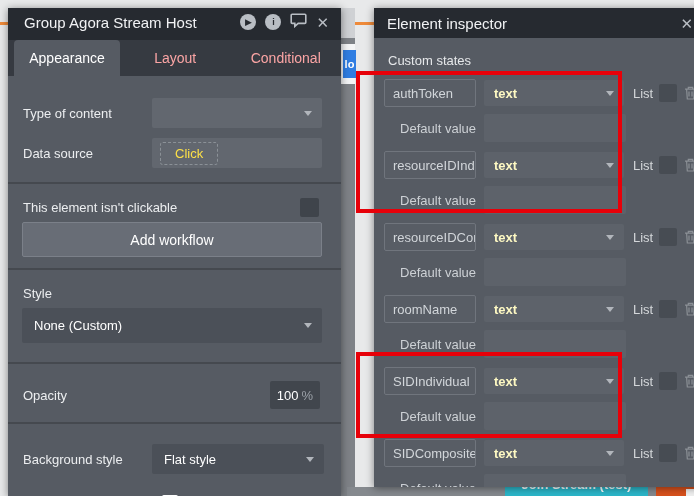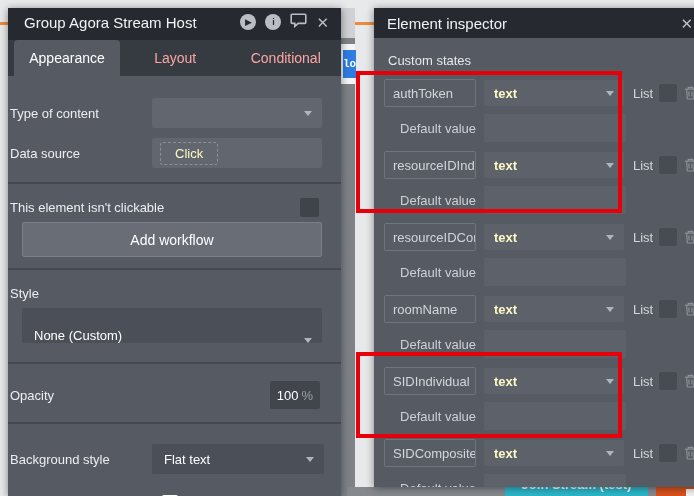--- a/index.html
+++ b/index.html
@@ -7,21 +7,21 @@
     font-family:"Liberation Sans","DejaVu Sans",sans-serif; }
   #stage { position:relative; width:694px; height:496px; overflow:hidden; }
 
   
   .canvas-base { position:absolute; inset:0; background:#e8e9ea; }
   .guide-orange { position:absolute; left:0; top:22px; width:694px; height:3px; background:#ee8a3a; }
   .gap-strip { position:absolute; left:341px; top:8px; width:14px; height:488px; background:#7e8287; }
   .gap-top { position:absolute; left:341px; top:8px; width:14px; height:30px; background:#cfd1d4; }
   .gap-white { position:absolute; left:341px; top:44px; width:14px; height:40px; background:#f4f5f6; }
   .gap-chip { position:absolute; left:343px; top:50px; width:13px; height:28px; background:#2f7de2;
-    color:#fff; font-size:11px; font-weight:bold; display:flex; align-items:center; justify-content:center; overflow:hidden;font-family:Liberation Mono, monospace; }
+    color:#fff; font-size:11px; font-weight:bold; display:flex; align-items:center; justify-content:center; overflow:hidden; }
   .edge-strip { position:absolute; left:686px; top:42px; width:8px; height:454px; background:#cfd2d5; }
   .edge-dark-top { position:absolute; left:686px; top:8px; width:8px; height:34px; background:#23262c; }
   .edge-blue { position:absolute; left:686px; top:62px; width:8px; height:6px; background:#2f8af0; }
   .edge-black { position:absolute; left:686px; top:72px; width:8px; height:6px; background:#30343a; }
   .edge-cyan1 { position:absolute; left:686px; top:238px; width:8px; height:6px; background:#2bb6c9; }
   .edge-cyan2 { position:absolute; left:686px; top:258px; width:8px; height:8px; background:#2bb6c9; }
   .bottom-strip { position:absolute; left:347px; top:487px; width:347px; height:9px; background:#85898e; }
   .join-btn { position:absolute; left:505px; top:472px; width:143px; height:24px; background:#2bb6c9;
     color:#fff; font-weight:bold; font-size:13px; display:flex; align-items:center; justify-content:center;
     white-space:nowrap; overflow:hidden; z-index:1; }
@@ -37,27 +37,27 @@
   .x-icon { color:#b9bec4; font-size:15px; font-weight:bold; line-height:1; }
 
   
   #left-panel { left:8px; top:8px; width:333px; height:488px; }
   #left-panel .panel-header { height:32px; padding:0 12px 4px 16px; }
   .tabbar { height:36px; background:#363a41; display:flex; align-items:stretch; padding-left:6px; }
   .tab { display:flex; align-items:center; justify-content:center; font-size:14px; color:#fca5a5; padding:0 18px; }
   .tab.active { background:#565b63; color:#fff; border-radius:4px 4px 0 0; width:106px; }
   .tab:not(.active) { flex:1; }
   .lp-row { position:absolute; left:0; width:333px; display:flex; align-items:center; }
-  .lp-label { color:#eceef0; font-size:13px; padding-left:2px; }
+  .lp-label { color:#eceef0; font-size:13px; padding-left:15px; }
   .lp-field { position:absolute; left:144px; width:170px; height:30px; background:#62676f; border-radius:2px;
     display:flex; align-items:center; }
   .caret { width:0; height:0; border-left:4px solid transparent; border-right:4px solid transparent;
     border-top:5px solid #b2b6bc; margin-left:auto; margin-right:10px; }
   .click-chip { margin-left:8px; padding:3px 14px; border:1px dashed #8b9197; border-radius:3px;
-    color:#fef9c3; font-size:13px; }
+    color:#fde047; font-size:13px; }
   .divider { position:absolute; left:0; width:333px; height:2px; background:#45494f; }
   .checkbox { width:19px; height:19px; background:#3f444b; border-radius:2px; }
   .lp-check { position:absolute; left:292px; }
   .workflow-btn { position:absolute; left:14px; top:214px; width:300px; height:35px; background:#686d76;
     border:1px solid #7b8089; border-radius:2px; color:#fff; font-size:14px;
     display:flex; align-items:center; justify-content:center; }
   .dark-select { position:absolute; background:#4b5058; border-radius:2px; display:flex; align-items:center;
     color:#fff; font-size:13px; }
   .dark-select .val { padding-left:12px; }
   .opacity-input { position:absolute; left:262px; width:50px; height:28px; background:#41464d; border-radius:2px;
@@ -155,41 +155,41 @@
       <span class="checkbox lp-check"></span>
     </div>
 
     <div class="workflow-btn">Add workflow</div>
 
     <div class="divider" style="top:260px;"></div>
 
     <div class="lp-row" style="top:275px; height:20px;">
       <span class="lp-label">Style</span>
     </div>
-    <div class="dark-select" style="left:14px; top:300px; width:300px; height:35px;align-items:flex-end;">
+    <div class="dark-select" style="left:14px; top:300px; width:300px; height:35px;">
       <span class="val">None (Custom)</span>
       <span class="caret"></span>
     </div>
 
     <div class="divider" style="top:354px;"></div>
 
     <div class="lp-row" style="top:372px; height:30px;">
       <span class="lp-label">Opacity</span>
       <span class="opacity-input">
         <span>100</span>
         <span class="opacity-unit">%</span>
       </span>
     </div>
 
     <div class="divider" style="top:414px;"></div>
 
     <div class="lp-row" style="top:436px; height:30px;">
       <span class="lp-label">Background style</span>
       <span class="dark-select" style="left:144px; width:172px; height:30px; position:absolute;">
-        <span class="val">Flat text</span>
+        <span class="val">Flat style</span>
         <span class="caret"></span>
       </span>
     </div>
 
     <div class="lp-row" style="top:480px; height:30px;">
       <span class="lp-label">Background color</span>
       <span style="position:absolute; left:144px; display:flex; align-items:center;">
         <span class="swatch" style="margin-left:10px;"></span>
         <span class="hexval">#FFFFFF</span>
       </span>

